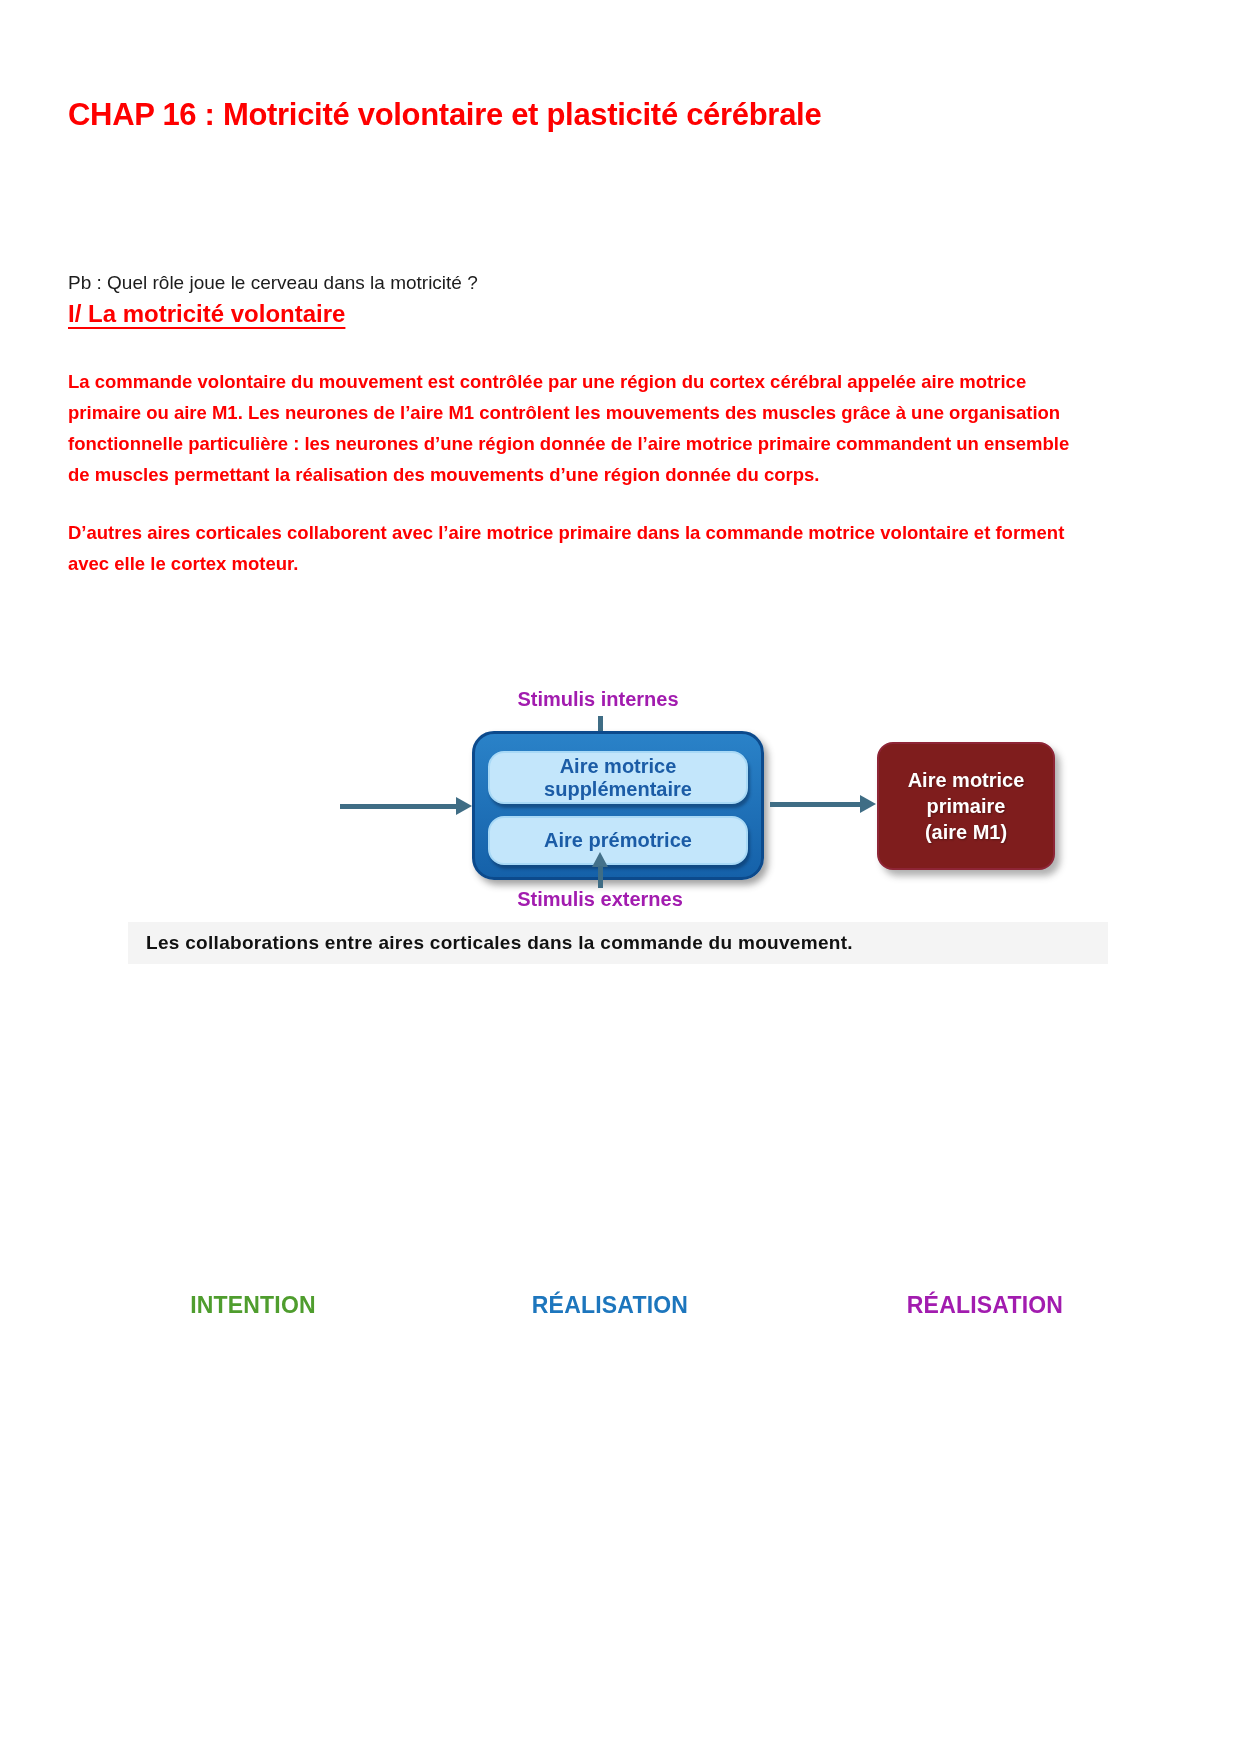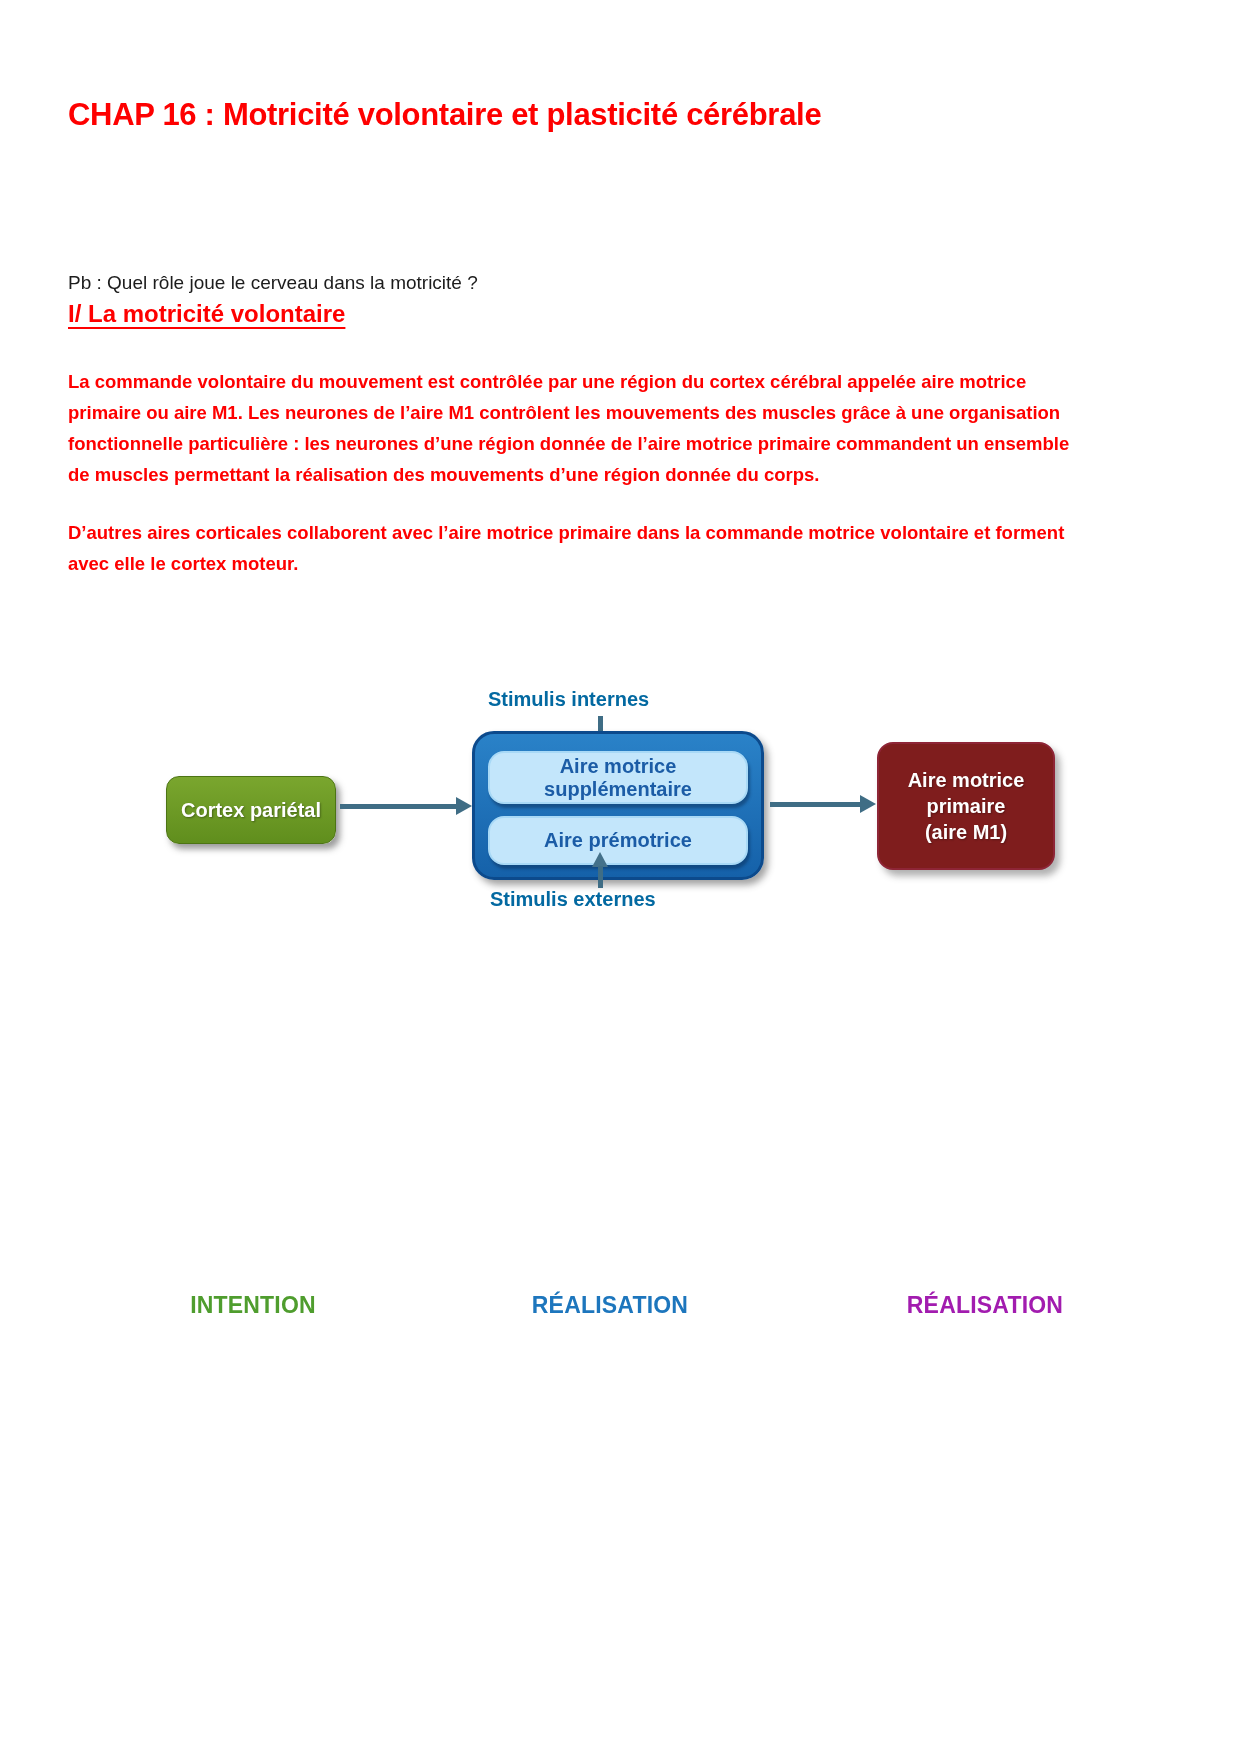--- a/index.html
+++ b/index.html
@@ -34,22 +34,22 @@
   
   .stage-label{
     top:652px;width:230px;text-align:center;
     font-size:23px;font-weight:bold;letter-spacing:0.2px;
   }
   .stage-intention{left:138px;color:#4f9d2e;}
   .stage-preparation{left:495px;color:#1d76bd;}
   .stage-realisation{left:870px;color:#a21caf;}
 
   .stimulus-label{
-    width:220px;text-align:left;
-    font-size:20px;font-weight:600;color:#0369a1;
+    width:220px;text-align:center;
+    font-size:20px;font-weight:600;color:#a21caf;
   }
   .stimulus-top{left:488px;top:688px;}
   .stimulus-bottom{left:490px;top:888px;}
 
   .node{
     display:flex;align-items:center;justify-content:center;text-align:center;
     font-weight:bold;
   }
   .parietal-box{
     left:166px;top:776px;width:168px;height:66px;border-radius:13px;
@@ -119,31 +119,33 @@
 
   <div class="abs stimulus-label stimulus-top" style="top:48px;">Stimulis internes</div>
 
   <div class="abs arrow-line v-line" style="left:598px;top:76px;height:28px;"></div>
   <div class="abs arrow-head head-down" style="left:592px;top:103px;"></div>
 
   <div class="abs prep-container" style="top:91px;"></div>
   <div class="abs node inner-box supplementary-box" style="top:111px;">Aire motrice supplémentaire</div>
   <div class="abs node inner-box premotor-box" style="top:176px;">Aire prémotrice</div>
 
-  <div class="abs node parietal-box" style="top:136px;">Cortex pariétal</div>
 
   <div class="abs arrow-line h-line" style="left:340px;top:164px;width:118px;"></div>
   <div class="abs arrow-head head-right" style="left:456px;top:157px;"></div>
 
   <div class="abs arrow-line h-line" style="left:770px;top:162px;width:92px;"></div>
   <div class="abs arrow-head head-right" style="left:860px;top:155px;"></div>
 
   <div class="abs node primary-box" style="top:102px;">Aire motrice
 primaire
 (aire M1)</div>
 
   <div class="abs arrow-head head-up" style="left:592px;top:212px;"></div>
   <div class="abs arrow-line v-line" style="left:598px;top:226px;height:22px;"></div>
 
   <div class="abs stimulus-label stimulus-bottom" style="top:248px;">Stimulis externes</div>
 
+  <div class="abs caption-bar" style="top:282px;">
+    <span class="caption-text">Les collaborations entre aires corticales dans la commande du mouvement.</span>
+  </div>
 
 </div>
 
 </body></html>

